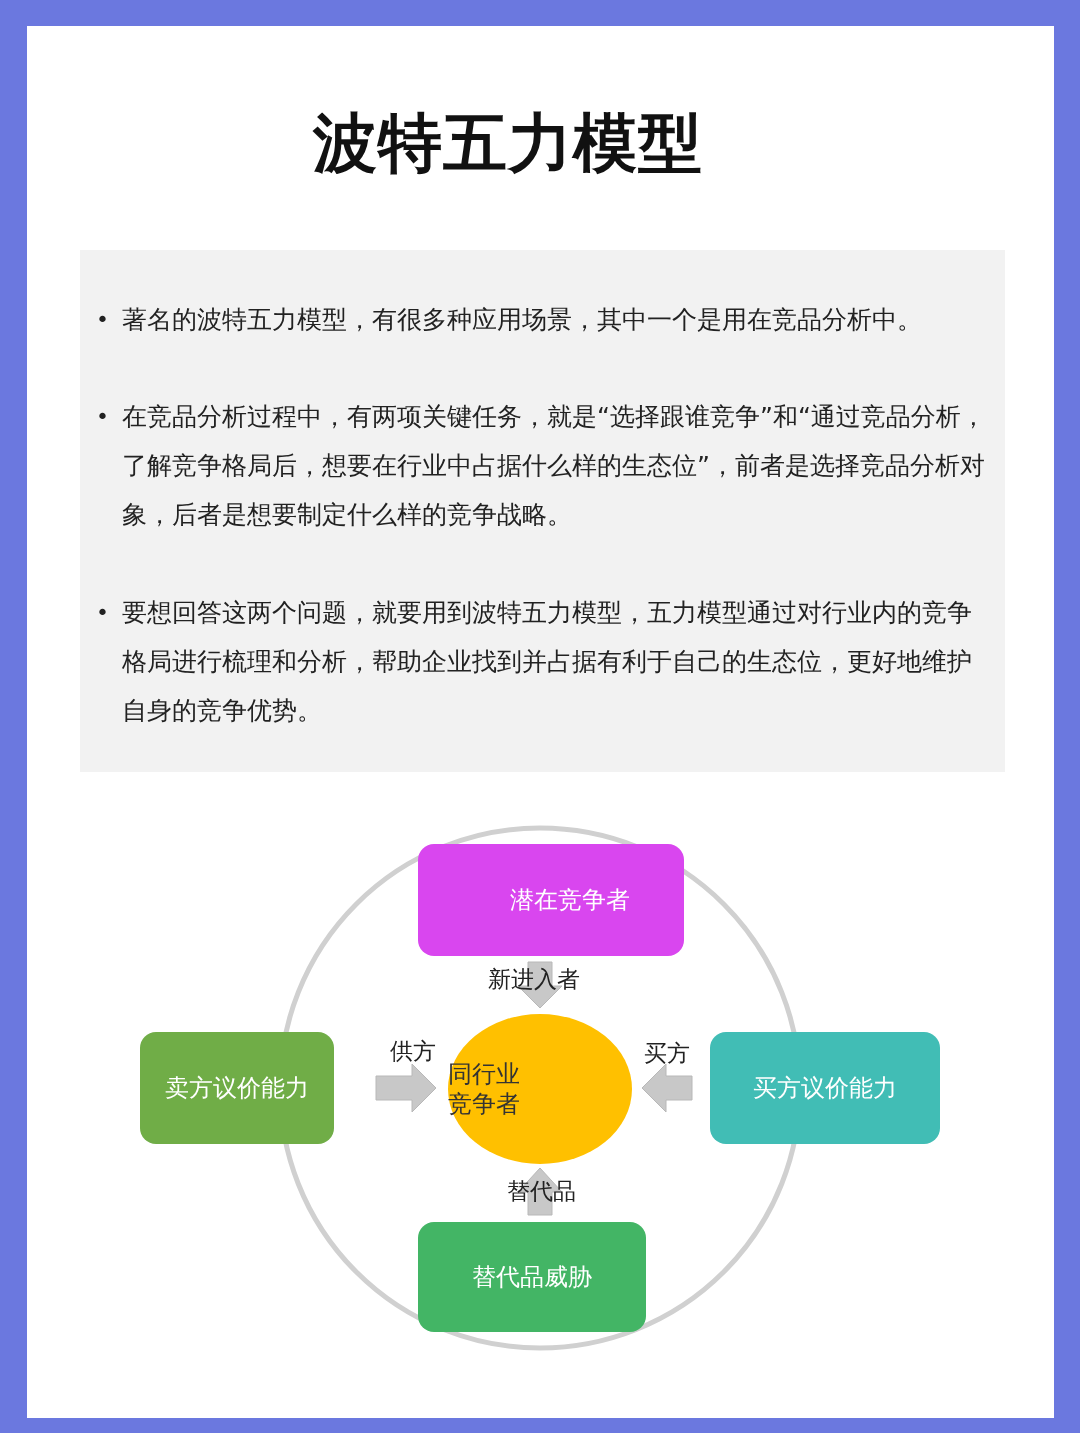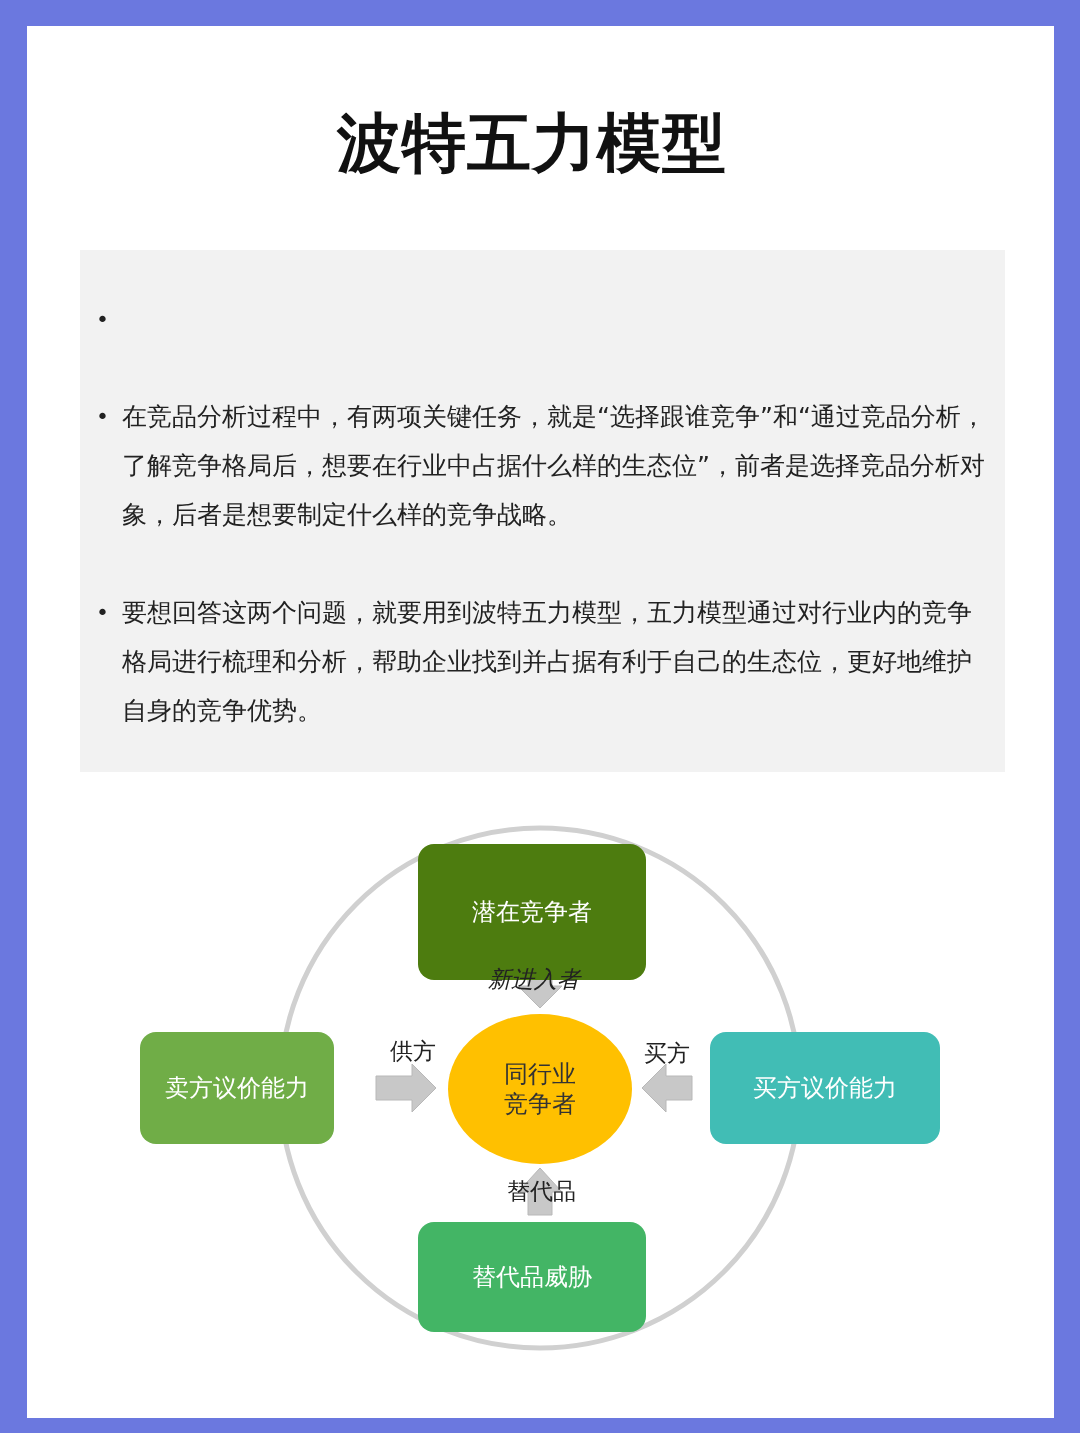--- a/index.html
+++ b/index.html
@@ -1,37 +1,38 @@
 <!DOCTYPE html>
 <html><head>
 <meta charset="utf-8">
 <style>
   html, body { margin:0; padding:0; }
   body { width:1080px; height:1433px; background:#6b78df; position:relative; overflow:hidden;
          font-family:"DejaVu Sans","Liberation Sans",sans-serif; }
   .card { position:absolute; left:27px; top:26px; width:1027px; height:1392px; background:#ffffff; }
-  .title { position:absolute; left:0; top:100px; width:1016px; text-align:center; font-size:64px; font-weight:bold; color:#111; letter-spacing:1px;padding-left:24px; }
+  .title { position:absolute; left:0; top:100px; width:1016px; text-align:center; font-size:64px; font-weight:bold; color:#111; letter-spacing:1px; }
   .textbox { position:absolute; left:80px; top:250px; width:925px; height:522px; background:#f2f2f2; }
   .bullet { position:absolute; left:42px; width:870px; font-size:25px; line-height:49px; color:#222; }
   .bullet .dot { position:absolute; left:-26px; top:0; font-size:22px; }
   .diagram { position:absolute; left:0; top:0; width:1080px; height:1433px; }
   .box { position:absolute; color:#fff; font-size:24px; display:flex; align-items:center; justify-content:center; border-radius:16px; }
   .lbl { position:absolute; font-size:23px; color:#222; }
   .center { position:absolute; left:448px; top:1014px; width:184px; height:150px; border-radius:50%; background:#ffc000;
-            display:flex; flex-direction:column; align-items:center; justify-content:center; font-size:24px; color:#333; line-height:30px; }
+            display:flex; flex-direction:column; align-items:flex-start; justify-content:center; font-size:24px; color:#333; line-height:30px; }
 </style>
 </head>
 <body>
 
 <div class="card"></div>
 <div class="title">波特五力模型</div>
 
 <div class="textbox">
   <div class="bullet" style="top:45px;">
     <span class="dot">•</span>
+    <span>著名的波特五力模型，有很多种应用场景，其中一个是用在竞品分析中。</span>
   </div>
   <div class="bullet" style="top:142px;">
     <span class="dot">•</span>
     <span>在竞品分析过程中，有两项关键任务，就是“选择跟谁竞争”和“通过竞品分析，了解竞争格局后，想要在行业中占据什么样的生态位”，前者是选择竞品分析对象，后者是想要制定什么样的竞争战略。</span>
   </div>
   <div class="bullet" style="top:338px;">
     <span class="dot">•</span>
     <span>要想回答这两个问题，就要用到波特五力模型，五力模型通过对行业内的竞争格局进行梳理和分析，帮助企业找到并占据有利于自己的生态位，更好地维护自身的竞争优势。</span>
   </div>
 </div>
@@ -41,24 +42,24 @@
     <circle cx="540" cy="1088" r="260" fill="none" stroke="#d0d0d0" stroke-width="5"></circle>
 
     <g fill="#c8c8c8" stroke="#b8b8b8" stroke-width="1">
       <polygon points="528,962 552,962 552,986 562,986 540,1008 518,986 528,986"></polygon>
       <polygon points="376,1076 412,1076 412,1064 436,1088 412,1112 412,1100 376,1100"></polygon>
       <polygon points="692,1076 666,1076 666,1064 642,1088 666,1112 666,1100 692,1100"></polygon>
       <polygon points="528,1215 552,1215 552,1192 562,1192 540,1168 518,1192 528,1192"></polygon>
     </g>
   </svg>
 
-  <div class="box" style="left:418px;top:844px;width:228px;height:136px;background:#4d7c0f;">
+  <div class="box" style="left:418px;top:844px;width:228px;height:112px;background:#d946ef;padding-left:38px;">
     <span>潜在竞争者</span>
   </div>
-  <div class="lbl" style="left:488px;top:964px;font-style:italic;">新进入者</div>
+  <div class="lbl" style="left:488px;top:964px;">新进入者</div>
 
   <div class="box" style="left:140px;top:1032px;width:194px;height:112px;background:#70ad47;">
     <span>卖方议价能力</span>
   </div>
   <div class="lbl" style="left:390px;top:1036px;">供方</div>
 
   <div class="box" style="left:710px;top:1032px;width:230px;height:112px;background:#41bdb5;text-align:center;">
     <span>买方议价能力</span>
   </div>
   <div class="lbl" style="left:644px;top:1038px;">买方</div>

